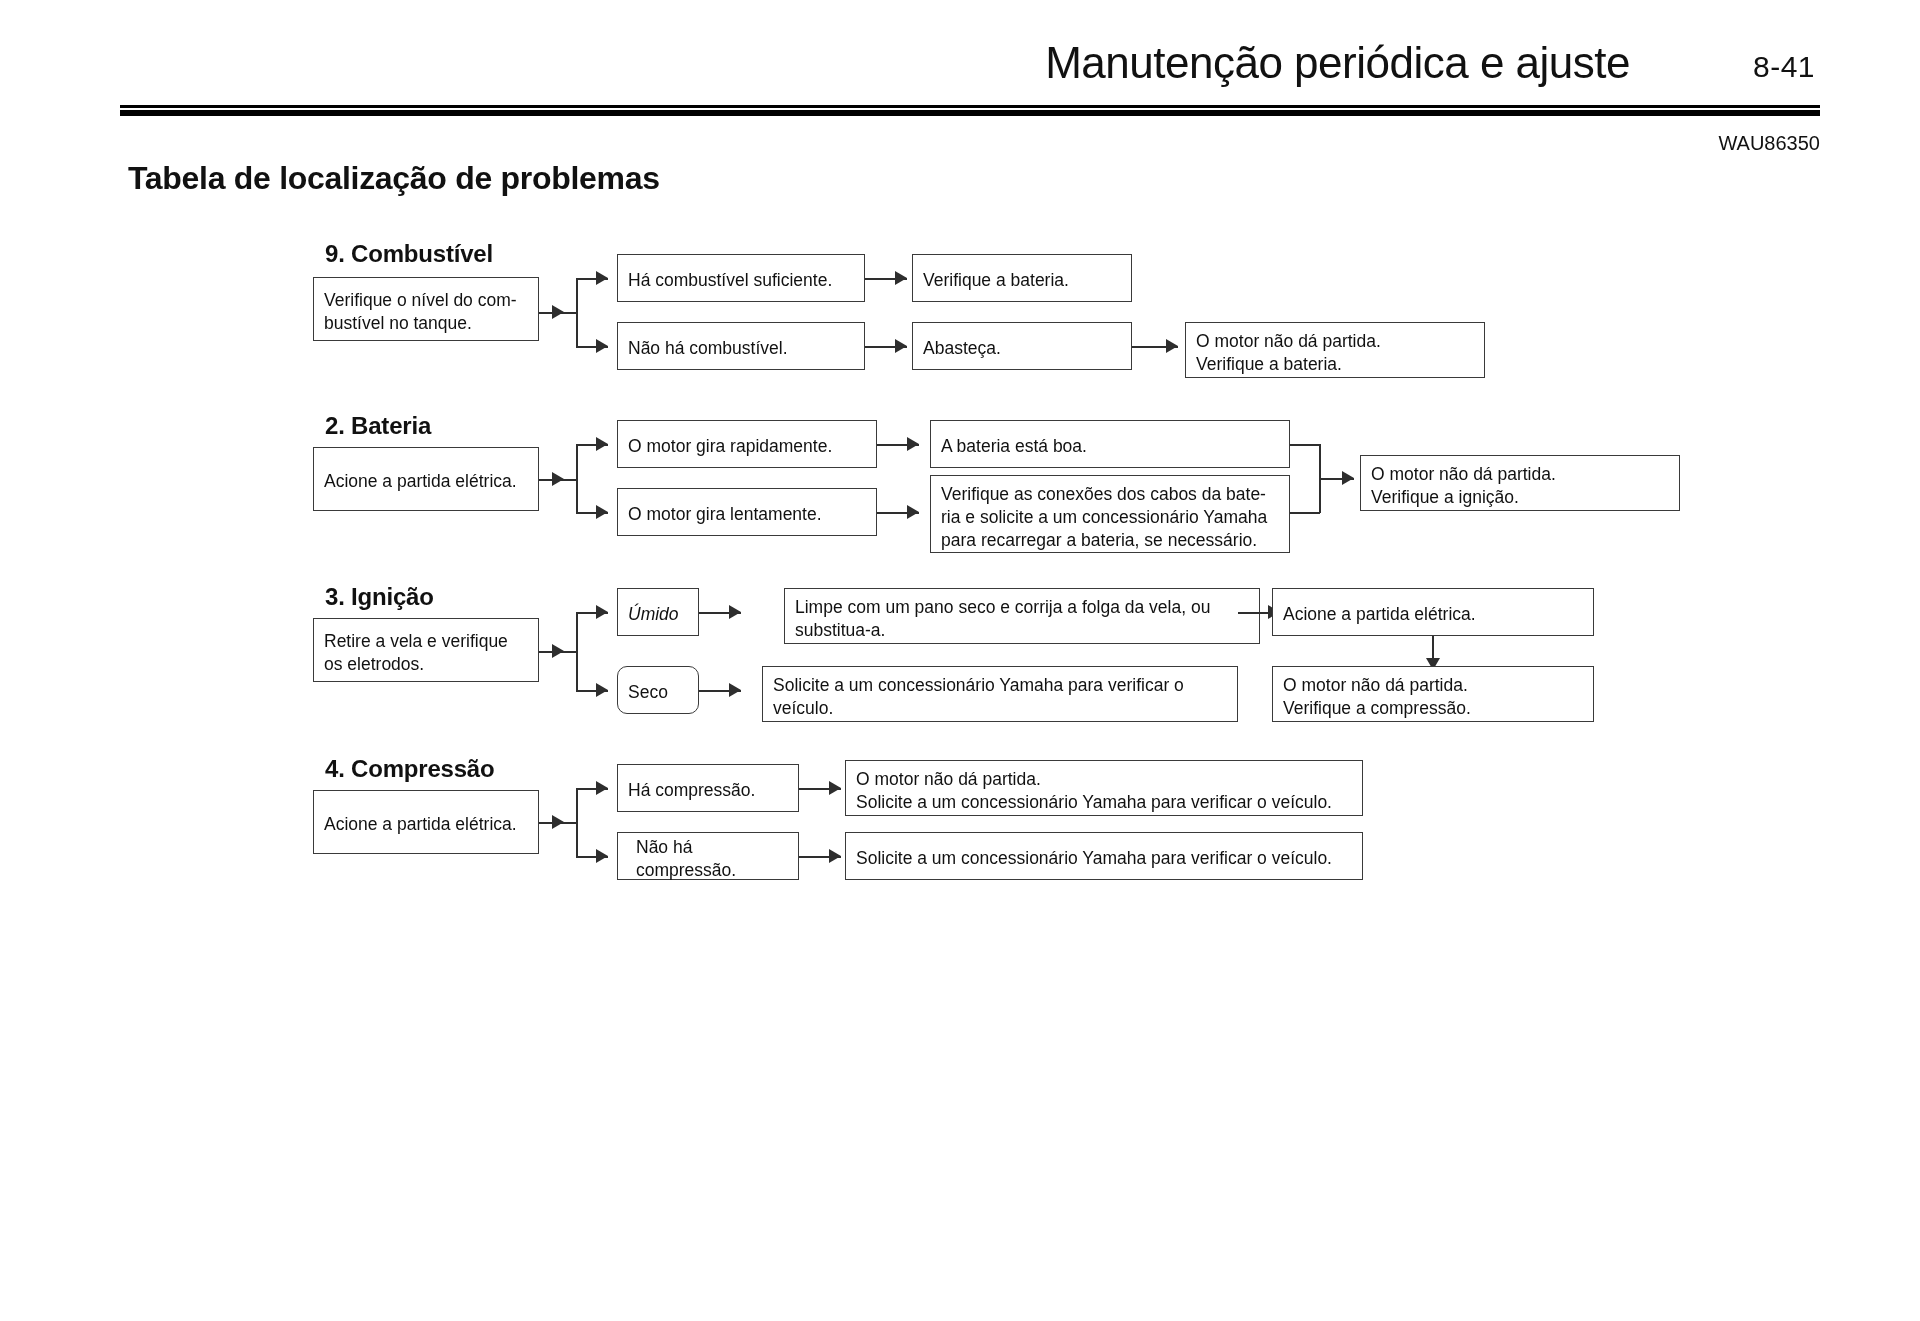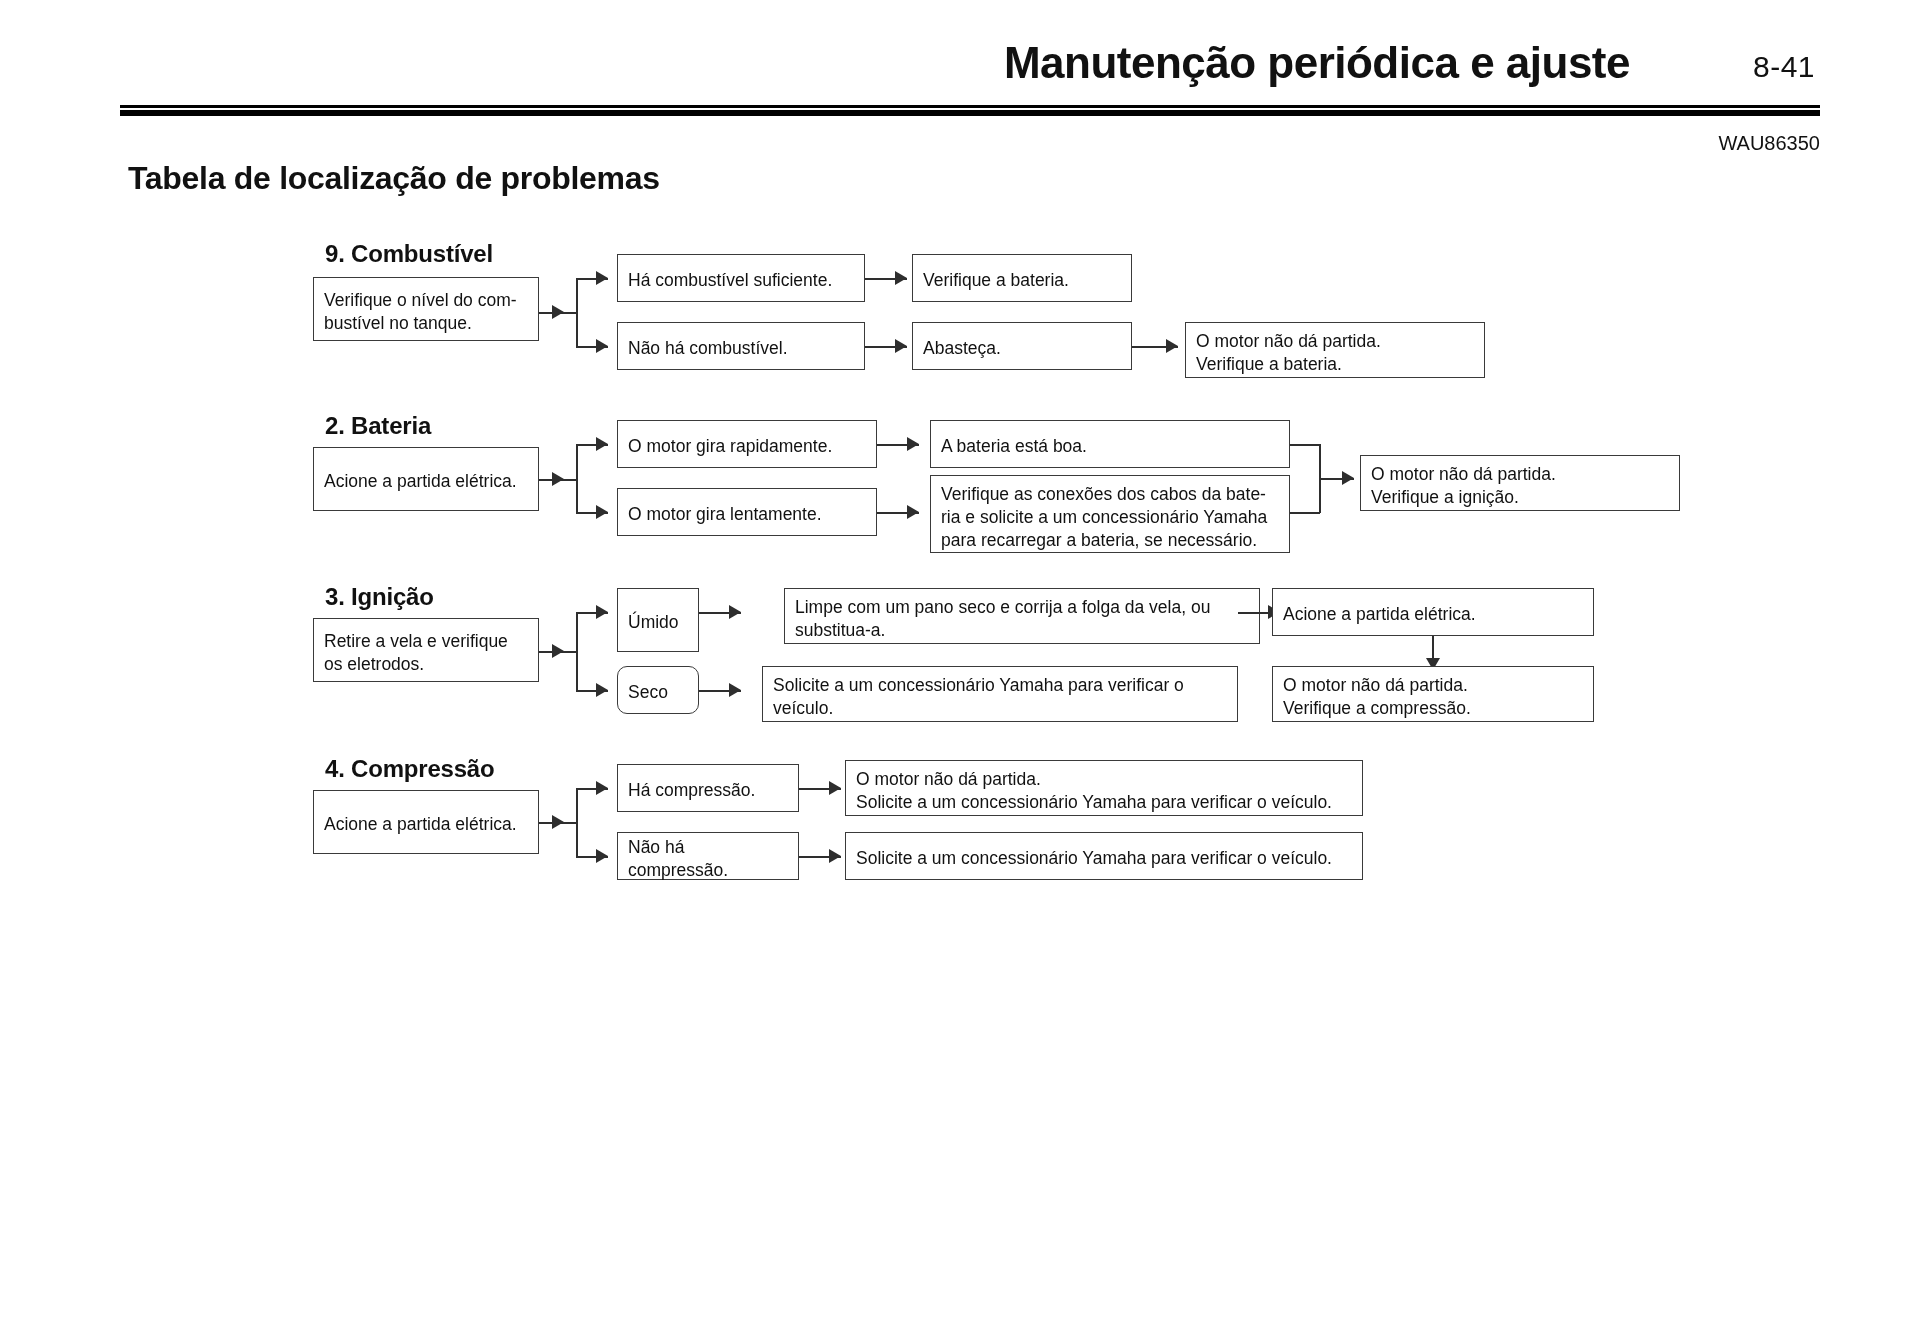--- a/index.html
+++ b/index.html
@@ -23,21 +23,21 @@
     left: 0;
     top: 0;
     width: 1920px;
     height: 120px;
   }
   .header-title {
     position: absolute;
     right: 290px;
     top: 38px;
     font-size: 44px;
-    font-weight: bold;
+    font-weight: normal;
     letter-spacing: -0.5px;
     white-space: nowrap;
     text-align: right;
   }
   .header-page-number {
     position: absolute;
     right: 105px;
     top: 50px;
     font-size: 30px;
     font-weight: normal;
@@ -230,21 +230,21 @@
   </div>
 
   <div class="ln h" style="left:539px; top:651px; width:38px;"></div>
   <div class="ln v" style="left:576px; top:612px; height:79px;"></div>
   <div class="ln h" style="left:576px; top:612px; width:32px;"></div>
   <div class="ln h" style="left:576px; top:690px; width:32px;"></div>
   <div class="arw" style="left:596px; top:605px;"></div>
   <div class="arw" style="left:596px; top:683px;"></div>
   <div class="arw" style="left:552px; top:644px;"></div>
 
-  <div class="node" style="left:617px; top:588px; width:82px; height:64px;">
+  <div class="node" style="left:617px; top:588px; width:82px; height:48px;font-style:italic;">
     <span style="white-space:pre-line;">Úmido</span>
   </div>
   <div class="node" style="left:617px; top:666px; width:82px; height:48px;border-radius:10px;">
     <span style="white-space:pre-line;">Seco</span>
   </div>
 
   <div class="ln h" style="left:699px; top:612px; width:42px;"></div>
   <div class="arw" style="left:729px; top:605px;"></div>
   <div class="ln h" style="left:699px; top:690px; width:42px;"></div>
   <div class="arw" style="left:729px; top:683px;"></div>
@@ -284,21 +284,21 @@
   <div class="ln h" style="left:576px; top:788px; width:32px;"></div>
   <div class="ln h" style="left:576px; top:856px; width:32px;"></div>
   <div class="arw" style="left:596px; top:781px;"></div>
   <div class="arw" style="left:596px; top:849px;"></div>
   <div class="arw" style="left:552px; top:815px;"></div>
 
   <div class="node" style="left:617px; top:764px; width:182px; height:48px;">
     <span style="white-space:pre-line;">Há compressão.</span>
   </div>
   <div class="node" style="left:617px; top:832px; width:182px; height:48px;">
-    <span style="white-space:pre-line;">Não há compressão.</span>
+    <span style="white-space:pre-line;margin-left:8px;">Não há compressão.</span>
   </div>
 
   <div class="ln h" style="left:799px; top:788px; width:42px;"></div>
   <div class="arw" style="left:829px; top:781px;"></div>
   <div class="ln h" style="left:799px; top:856px; width:42px;"></div>
   <div class="arw" style="left:829px; top:849px;"></div>
 
   <div class="node v-top" style="left:845px; top:760px; width:518px; height:56px; padding-top:7px;">
     <span style="white-space:pre-line;">O motor não dá partida.
 Solicite a um concessionário Yamaha para verificar o veículo.</span>

